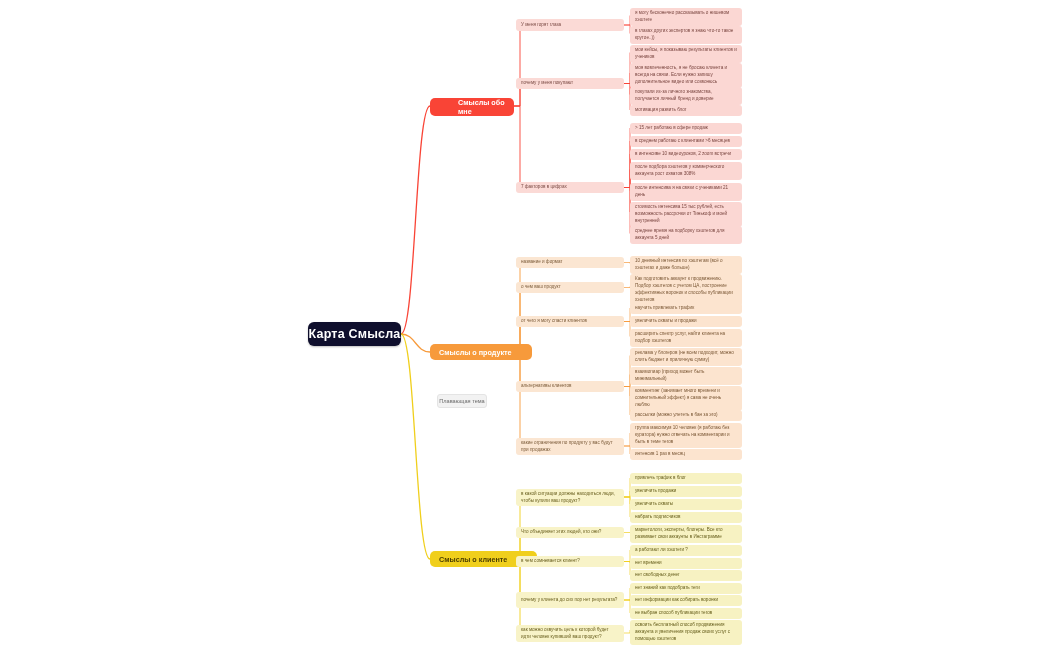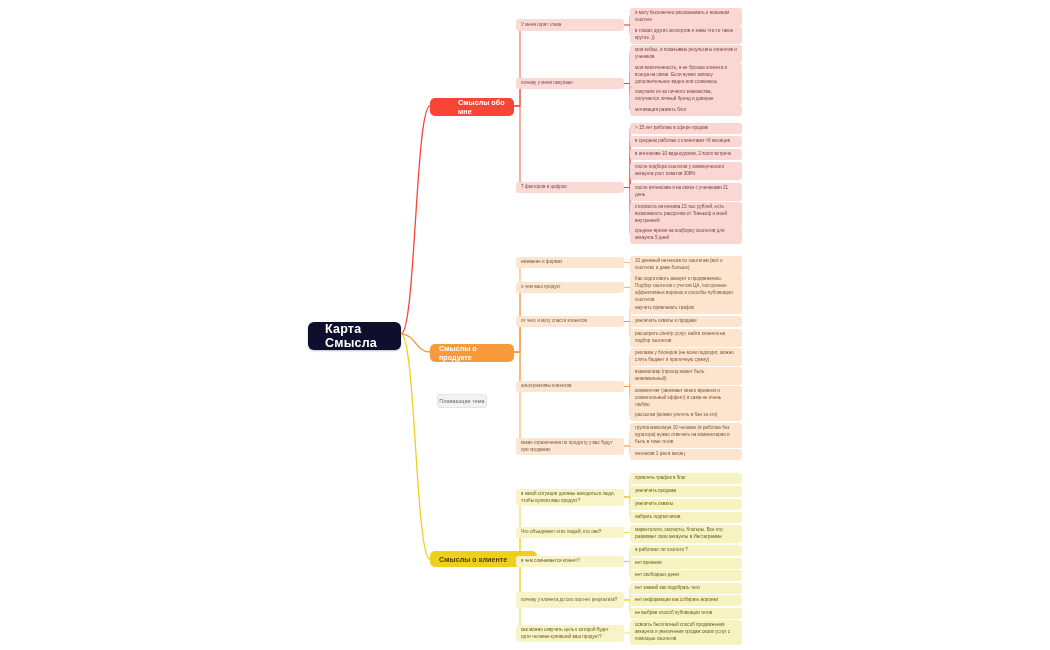--- a/index.html
+++ b/index.html
@@ -127,40 +127,40 @@
       <path d="M 624 561.5 H 630 V 550 H 630" fill="none" stroke="#f0cf1c" stroke-width="0.7"></path>
       <path d="M 624 561.5 H 630 V 563 H 630" fill="none" stroke="#f0cf1c" stroke-width="0.7"></path>
       <path d="M 624 561.5 H 630 V 575 H 630" fill="none" stroke="#f0cf1c" stroke-width="0.7"></path>
       <path d="M 514 559 H 520 V 600 H 516" fill="none" stroke="#f0cf1c" stroke-width="0.9"></path>
       <path d="M 624 600 H 630 V 588 H 630" fill="none" stroke="#f0cf1c" stroke-width="0.7"></path>
       <path d="M 624 600 H 630 V 600 H 630" fill="none" stroke="#f0cf1c" stroke-width="0.7"></path>
       <path d="M 624 600 H 630 V 613 H 630" fill="none" stroke="#f0cf1c" stroke-width="0.7"></path>
       <path d="M 514 559 H 520 V 633 H 516" fill="none" stroke="#f0cf1c" stroke-width="0.9"></path>
       <path d="M 624 633 H 630 V 630 H 630" fill="none" stroke="#f0cf1c" stroke-width="0.7"></path>
     </svg>
-<div class="node root" style="left: 308px; top: 322px; width: 93px; min-height: 24px; padding-left: 17px;">Карта Смысла</div>
+<div class="node root" style="left: 308px; top: 322px; width: 93px; min-height: 24px;">Карта Смысла</div>
     <div class="node floating" style="left: 437px; top: 394px; width: 50px; min-height: 14px;">Плавающая тема</div>
     <div class="node branch red" style="left: 430px; top: 98px; width: 84px; min-height: 16px; padding-left: 28px;">Смыслы обо мне</div>
     <div class="node topic red" style="left: 516px; top: 19px; width: 108px; min-height: 12px;">У меня горят глаза</div>
     <div class="node leaf red" style="left: 630px; top: 8px; width: 112px; min-height: 15px;">я могу бесконечно рассказывать о нишевом хэштеге</div>
     <div class="node leaf red" style="left: 630px; top: 26px; width: 112px; min-height: 15px;">в глазах других экспертов я знаю что-то такое крутое..))</div>
     <div class="node topic red" style="left: 516px; top: 78px; width: 108px; min-height: 11px;">почему у меня покупают</div>
     <div class="node leaf red" style="left: 630px; top: 45px; width: 112px; min-height: 15px;">мои кейсы, я показываю результаты клиентов и учеников</div>
     <div class="node leaf red" style="left: 630px; top: 63px; width: 112px; min-height: 20px;">моя вовлеченность, я не бросаю клиента и всегда на связи. Если нужно запишу дополнительное видео или созвонюсь</div>
     <div class="node leaf red" style="left: 630px; top: 87px; width: 112px; min-height: 15px;">покупали из-за личного знакомства, получается личный бренд и доверие</div>
     <div class="node leaf red" style="left: 630px; top: 105px; width: 112px; min-height: 10px;">мотивация развить блог</div>
     <div class="node topic red" style="left: 516px; top: 182px; width: 108px; min-height: 11px;">7 факторов в цифрах</div>
     <div class="node leaf red" style="left: 630px; top: 123px; width: 112px; min-height: 10px;">&gt; 15 лет работаю в сфере продаж</div>
     <div class="node leaf red" style="left: 630px; top: 136px; width: 112px; min-height: 10px;">в среднем работаю с клиентами &gt;6 месяцев</div>
     <div class="node leaf red" style="left: 630px; top: 149px; width: 112px; min-height: 10px;">в интенсиве 10 видеоуроков, 2 zoom встречи</div>
     <div class="node leaf red" style="left: 630px; top: 162px; width: 112px; min-height: 15px;">после подбора хэштегов у коммерческого аккаунта рост охватов 308%</div>
     <div class="node leaf red" style="left: 630px; top: 183px; width: 112px; min-height: 15px;">после интенсива я на связи с учениками 21 день</div>
     <div class="node leaf red" style="left: 630px; top: 202px; width: 112px; min-height: 20px;">стоимость интенсива 15 тыс рублей, есть возможность рассрочки от Тинькоф и моей внутренней</div>
     <div class="node leaf red" style="left: 630px; top: 226px; width: 112px; min-height: 15px;">среднее время на подборку хэштегов для аккаунта 5 дней</div>
-    <div class="node branch orange" style="left: 430px; top: 344px; width: 84px; min-height: 16px;">Смыслы о продукте</div>
+    <div class="node branch orange" style="left: 430px; top: 344px; width: 102px; min-height: 16px;">Смыслы о продукте</div>
     <div class="node topic orange" style="left: 516px; top: 257px; width: 108px; min-height: 11px;">название и формат</div>
     <div class="node leaf orange" style="left: 630px; top: 256px; width: 112px; min-height: 15px;">10 дневный интенсив по хэштегам (всё о хэштегах и даже больше)</div>
     <div class="node topic orange" style="left: 516px; top: 282px; width: 108px; min-height: 11px;">о чем ваш продукт</div>
     <div class="node leaf orange" style="left: 630px; top: 274px; width: 112px; min-height: 25px;">Как подготовить аккаунт к продвижению. Подбор хэштегов с учетом ЦА, построение эффективных воронок и способы публикации хэштегов</div>
     <div class="node topic orange" style="left: 516px; top: 316px; width: 108px; min-height: 11px;">от чего я могу спасти клиентов</div>
     <div class="node leaf orange" style="left: 630px; top: 303px; width: 112px; min-height: 10px;">научить привлекать трафик</div>
     <div class="node leaf orange" style="left: 630px; top: 316px; width: 112px; min-height: 10px;">увеличить охваты и продажи</div>
     <div class="node leaf orange" style="left: 630px; top: 329px; width: 112px; min-height: 15px;">расширить спектр услуг, найти клиента на подбор хэштегов</div>
     <div class="node topic orange" style="left: 516px; top: 381px; width: 108px; min-height: 11px;">альтернативы клиентов</div>
     <div class="node leaf orange" style="left: 630px; top: 348px; width: 112px; min-height: 15px;">реклама у блогеров (не всем подходит, можно слить бюджет и приличную сумму)</div>

